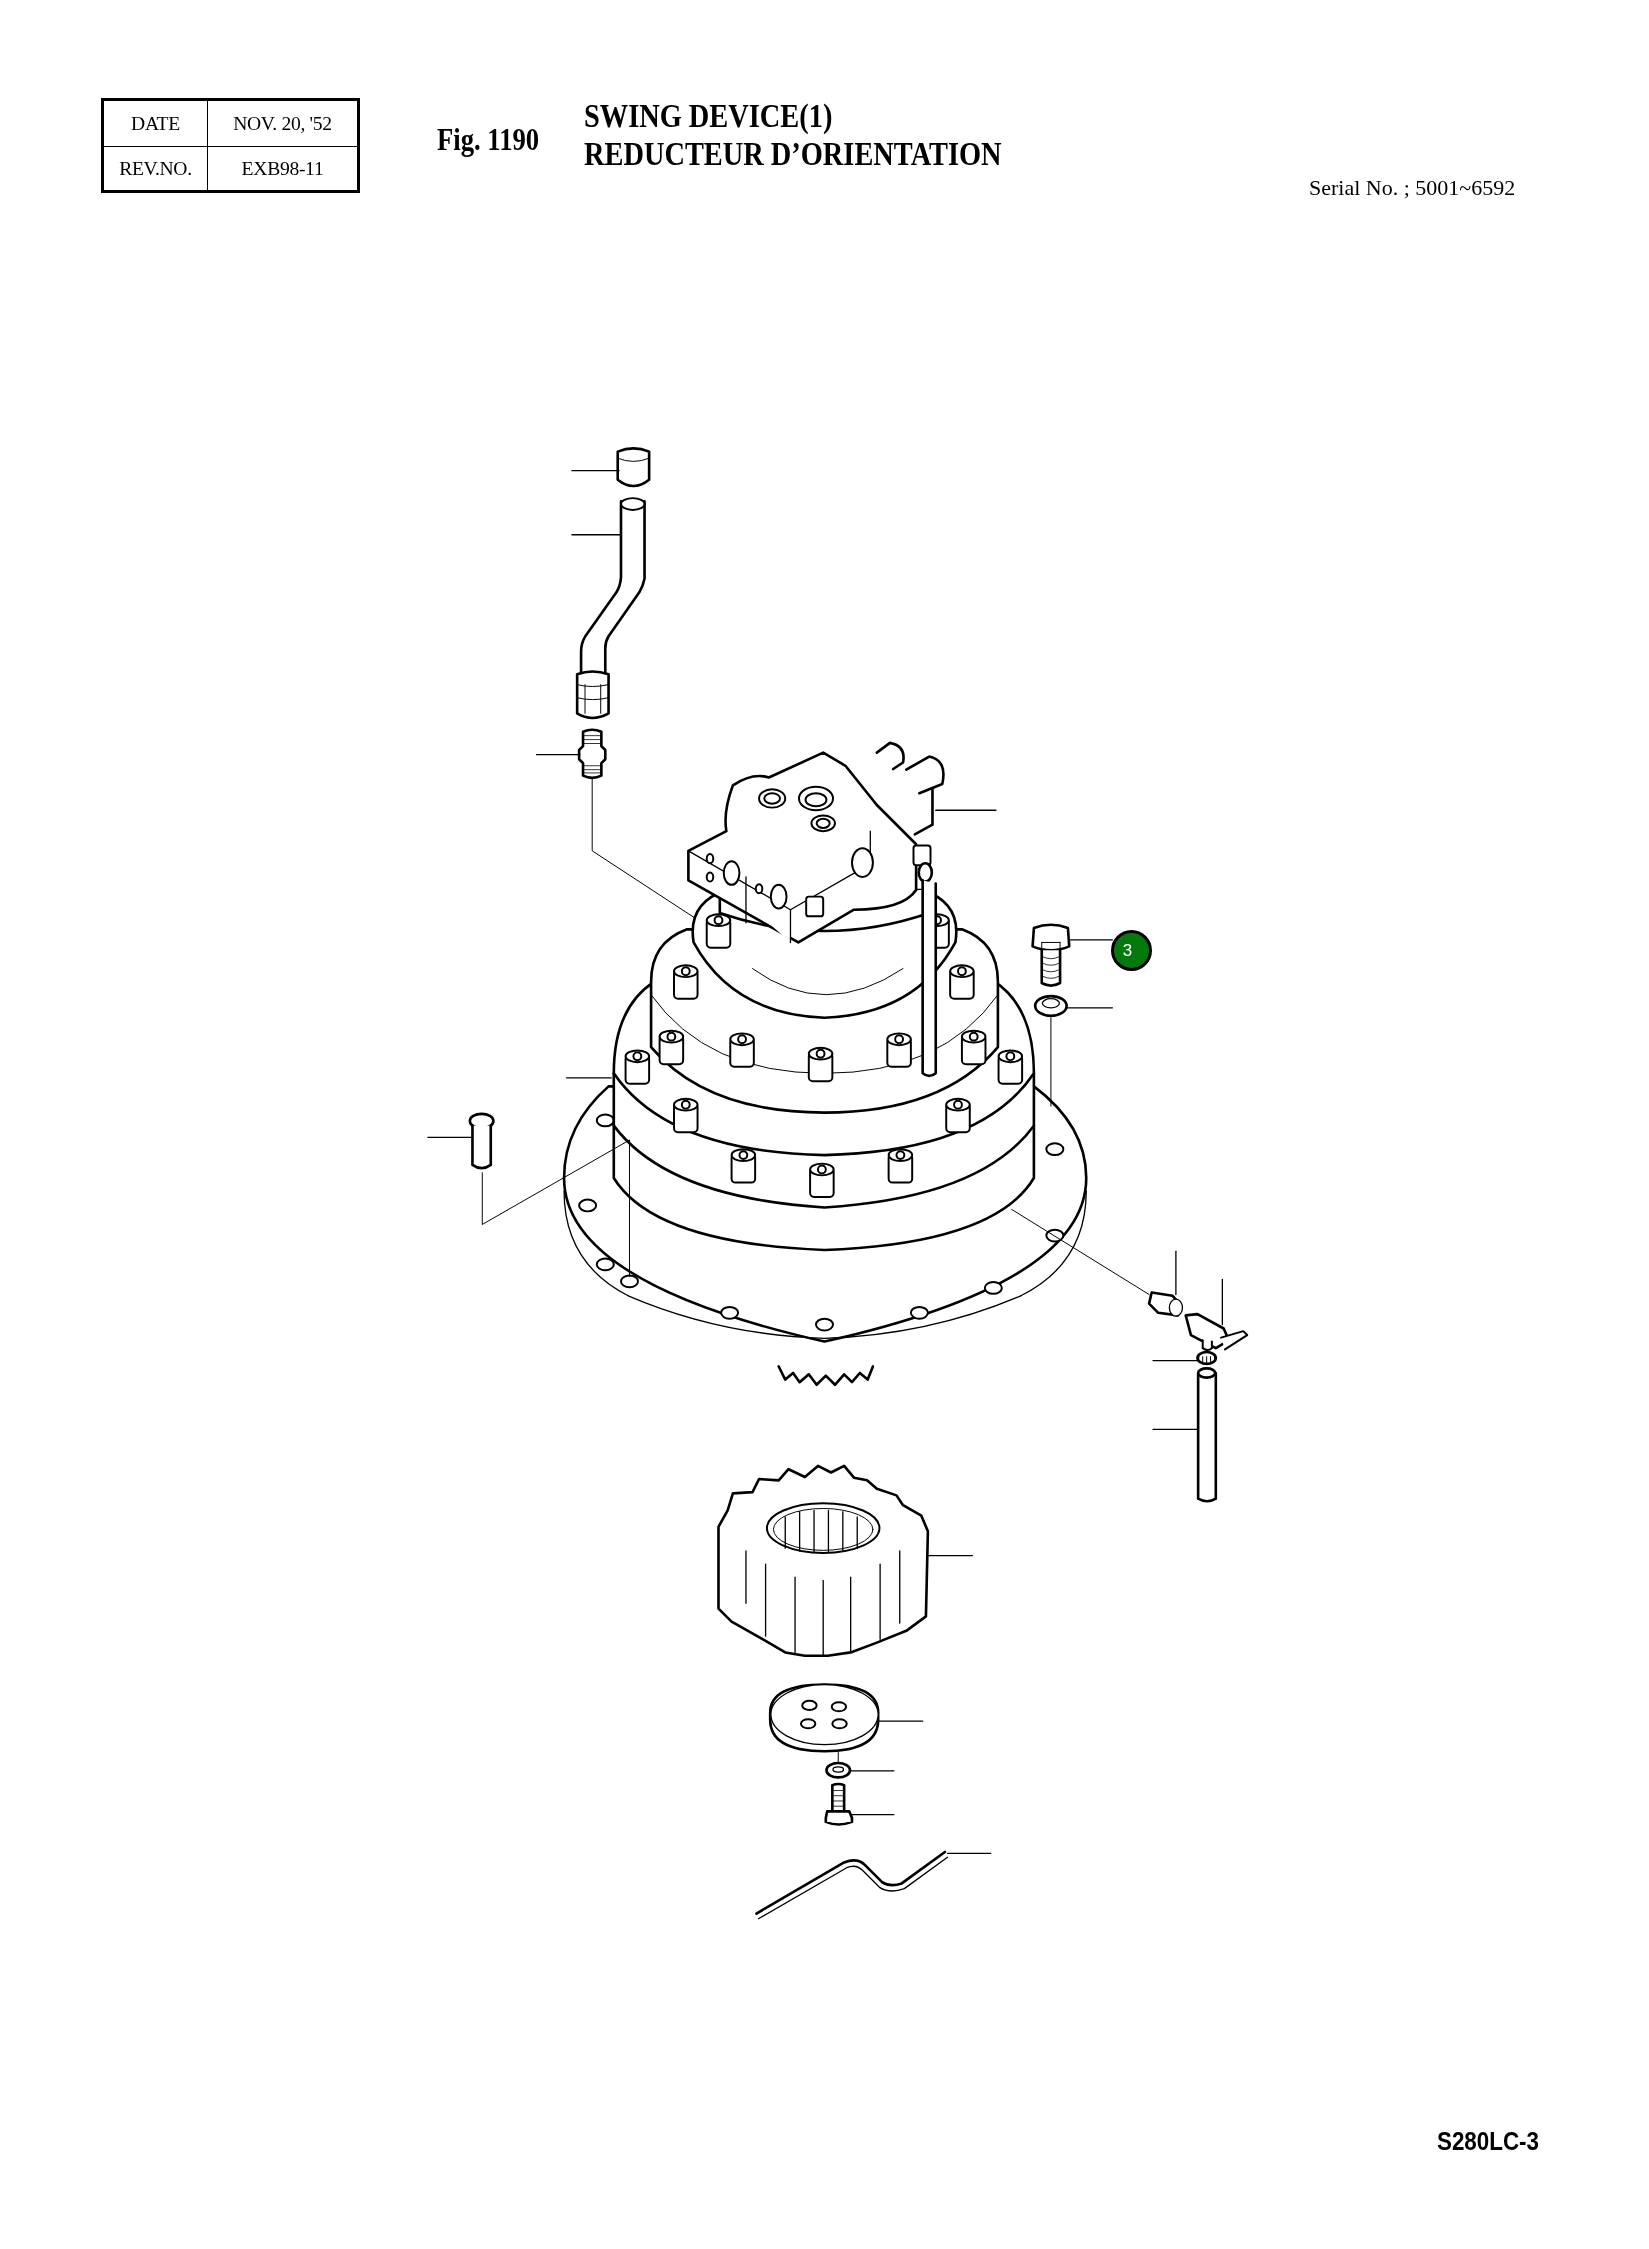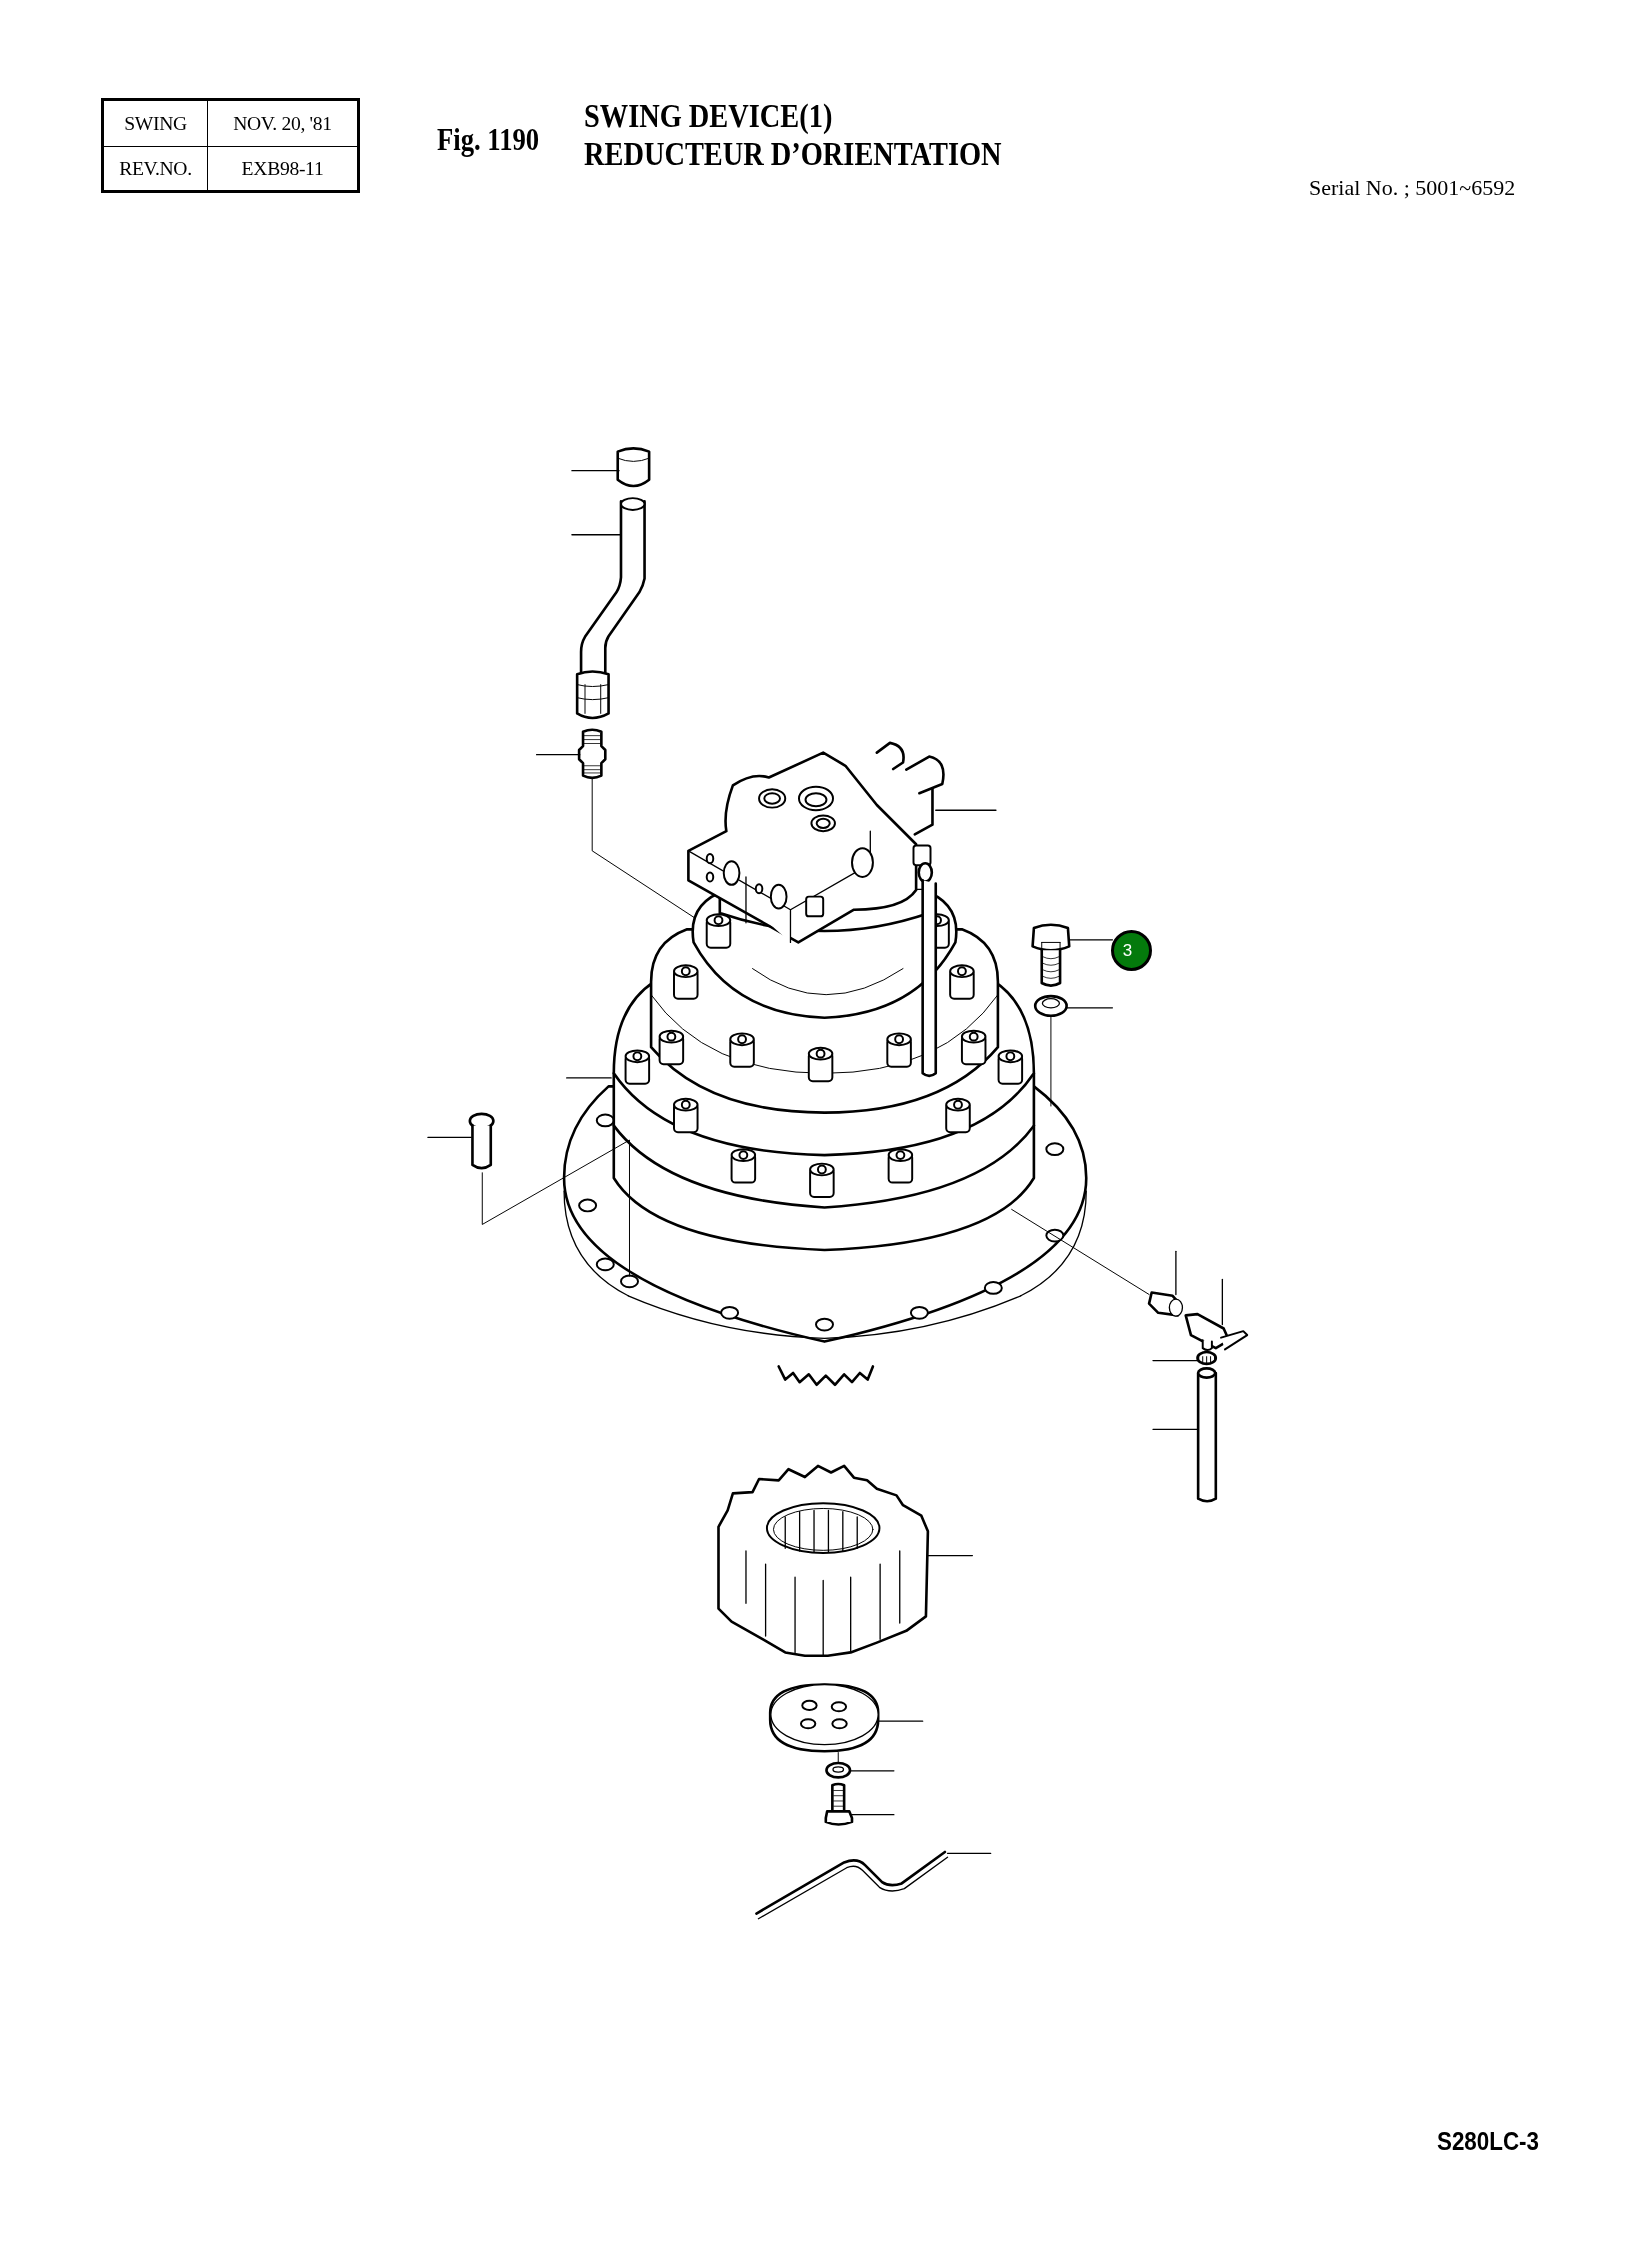--- a/index.html
+++ b/index.html
@@ -29,22 +29,22 @@
              border-radius: 50%; background: #047a0c; border: 3.3px solid #000; box-sizing: border-box;
              display: flex; align-items: center; justify-content: center; cursor: pointer; }
   .callout span { color: #ffffff; font-family: "Liberation Sans", "DejaVu Sans", sans-serif;
                   font-size: 17px; margin-left: -7.9px; margin-top: 0px; }
 </style>
 </head>
 <body>
 
 <div class="hdr-box">
   <div class="hdr-row r1">
-    <div class="hdr-cell k">SWING</div>
-    <div class="hdr-cell v">NOV.  20, '81</div>
+    <div class="hdr-cell k">DATE</div>
+    <div class="hdr-cell v">NOV.  20, '52</div>
   </div>
   <div class="hdr-row r2">
     <div class="hdr-cell k">REV.NO.</div>
     <div class="hdr-cell v">EXB98-11</div>
   </div>
 </div>
 
 <div class="fig-no">Fig. 1190</div>
 <div class="title1">SWING DEVICE(1)</div>
 <div class="title2">REDUCTEUR D’ORIENTATION</div>

